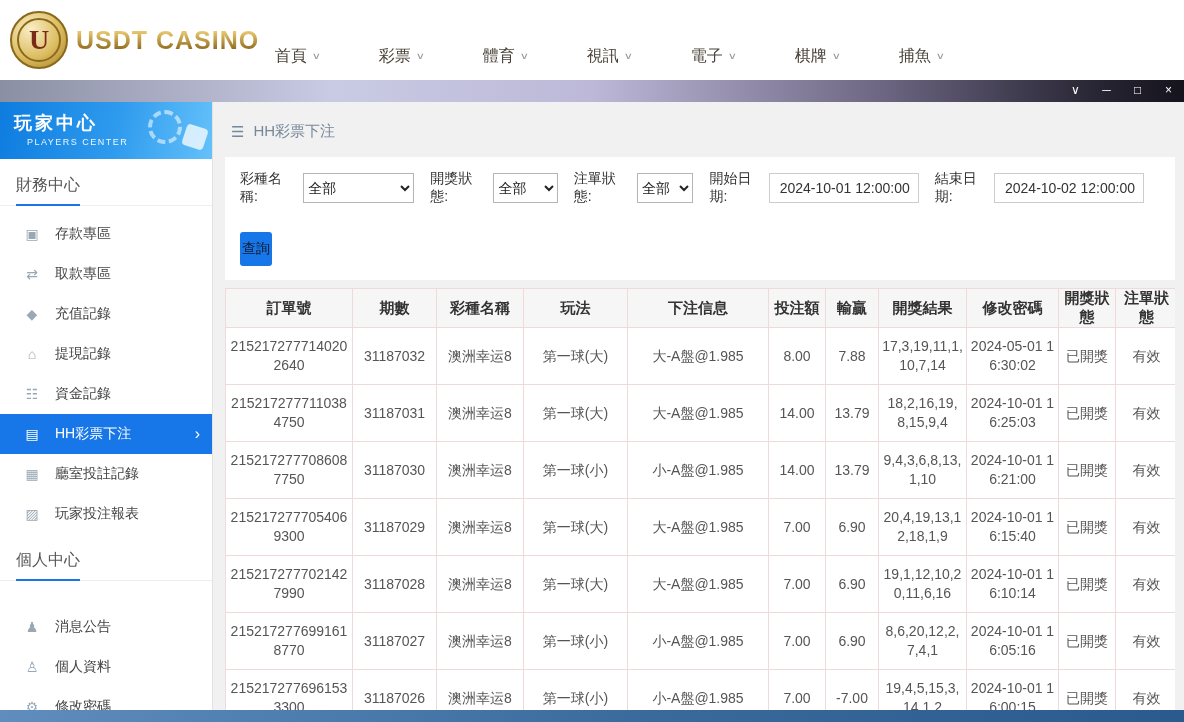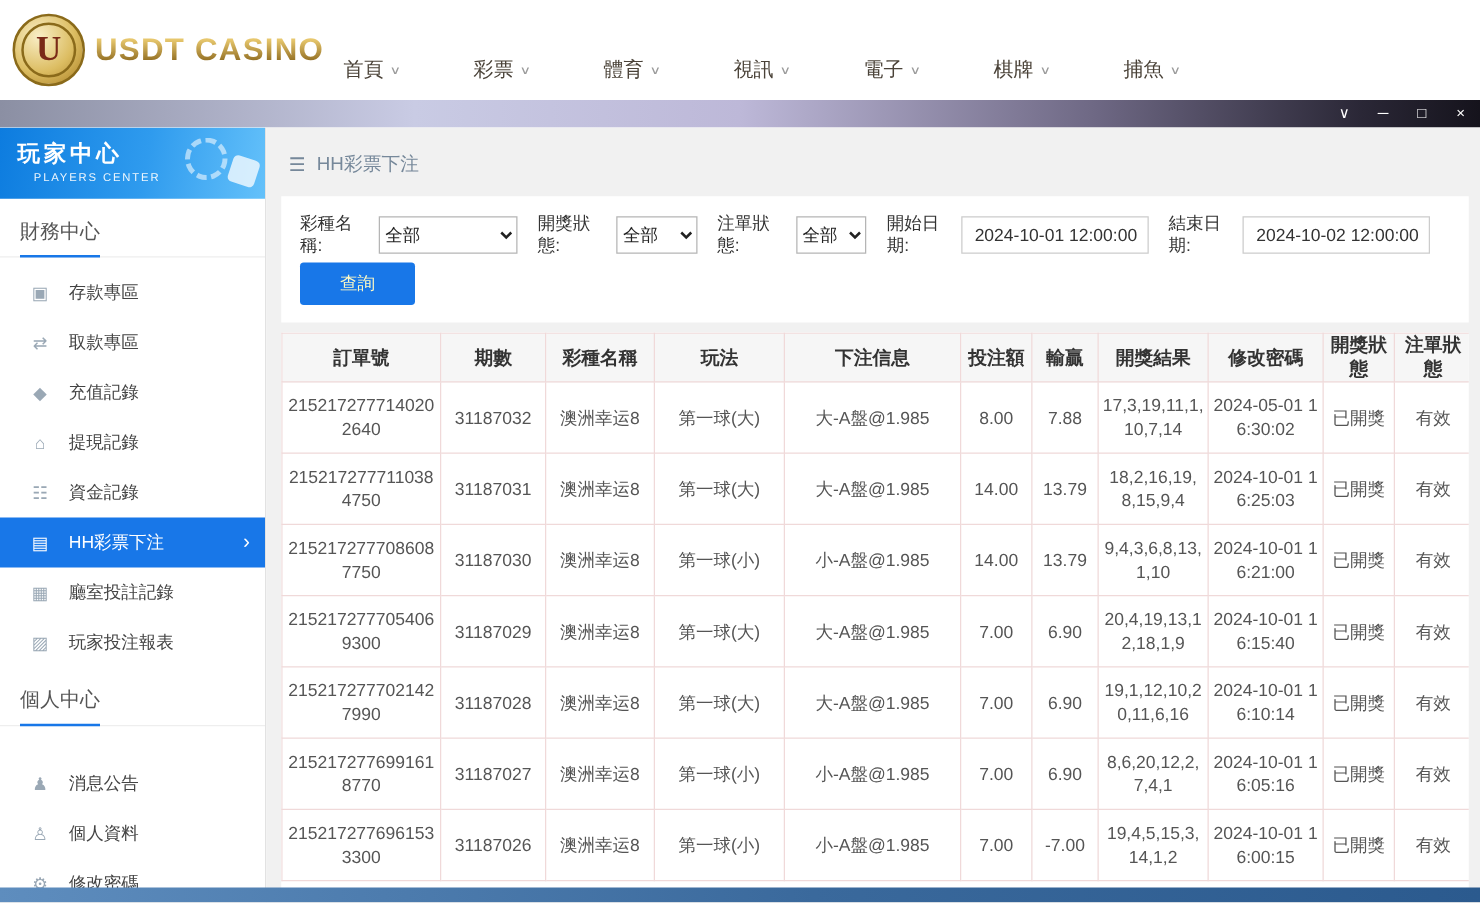--- a/index.html
+++ b/index.html
@@ -62,22 +62,22 @@
   .burger { font-size:15px; color:#76889a; cursor:pointer; }
 
   .filter-card { background:#fff; margin:4px 9px 8px 12px; padding:13px 15px 14px 15px; }
   .filter-row { display:flex; align-items:center; }
   .fgroup { display:flex; align-items:center; gap:5px; margin-right:16px; font-size:14px; color:#333; }
   select { height:30px; border:1px solid #b5b5b5; background:#fff; font-size:14px; color:#222; }
   .sel-lottery { width:114px; }
   .sel-draw { width:66px; }
   .sel-bet { width:58px; }
   .date-input { height:30px; width:150px; border:1px solid #ccc; padding:0 8px; font-size:14px; color:#333;text-align:right; }
-  .search-btn { margin-top:4px; background:#1877e8; color:#fef9c3; border:none; border-radius:3px;
-          padding:8px 32px; font-size:14px; cursor:pointer; }
+  .search-btn { margin-top:26px; background:#1877e8; color:#0f172a; border:none; border-radius:3px;
+          padding:8px 2px; font-size:14px; cursor:pointer; }
 
   .table-card { background:#fff; margin:0 9px 0 12px; flex:1 1 auto; overflow:hidden; }
   table { width:100%; border-collapse:collapse; table-layout:fixed; }
   th { background:#f6f6f6; color:#333; font-weight:bold; font-size:15px; height:39px;
           border:1px solid #f0d9d9; padding:0 2px; }
   td { color:#555; font-size:14px; text-align:center; padding:9px 3px; line-height:19px;
           border:1px solid #f0d9d9; word-break:break-all; }
   th:nth-child(1), td:nth-child(1){ width:127px; }
   th:nth-child(2), td:nth-child(2){ width:84px; }
   th:nth-child(3), td:nth-child(3){ width:87px; }

